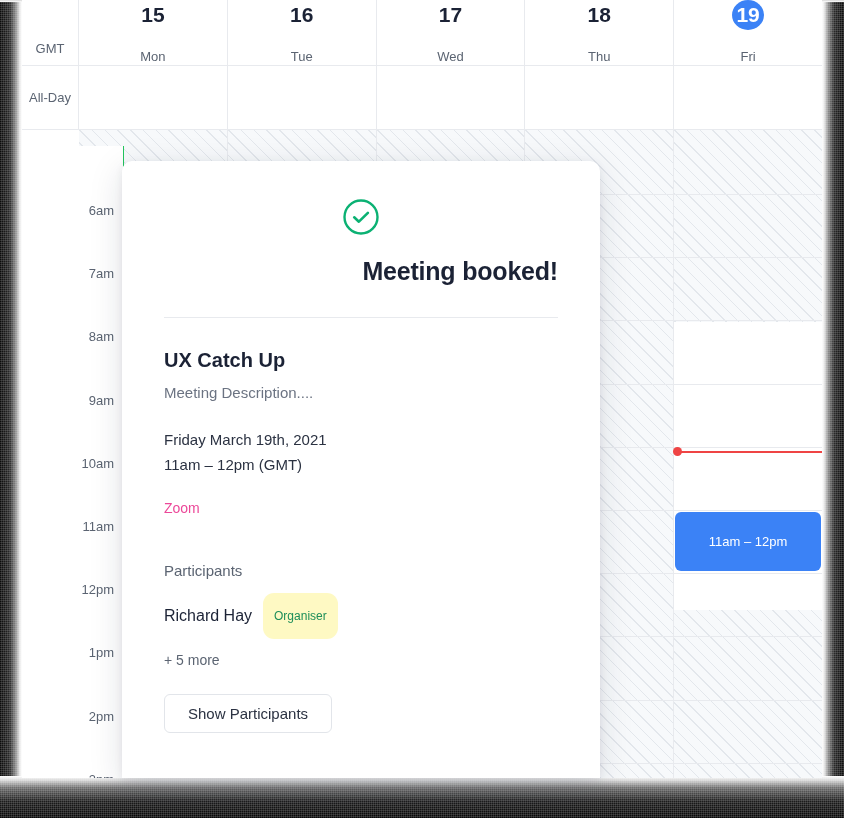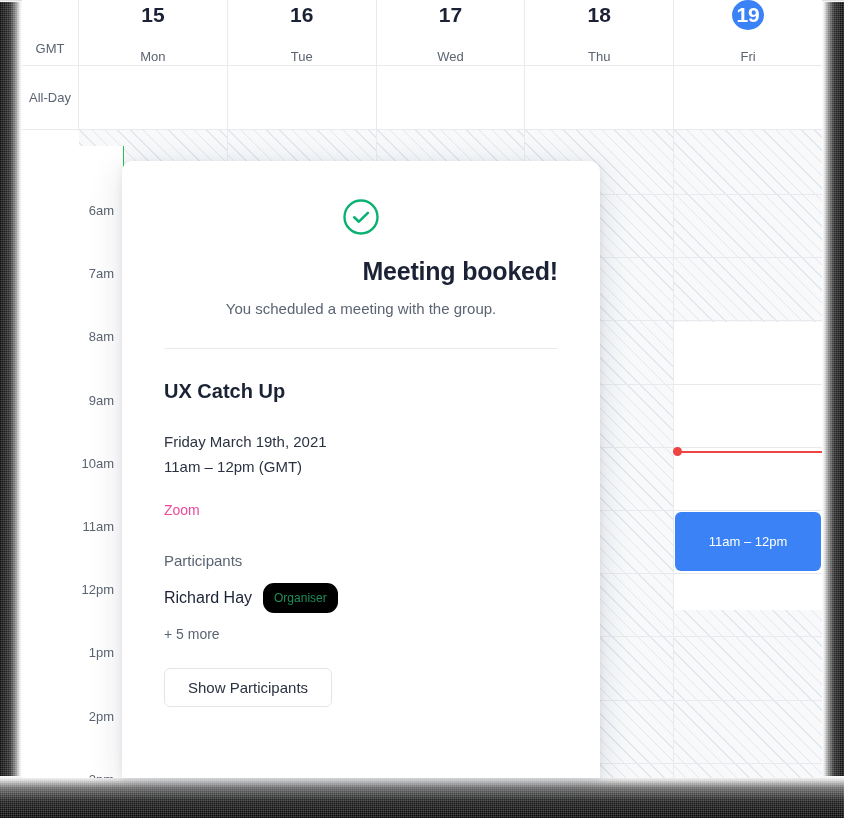--- a/index.html
+++ b/index.html
@@ -216,30 +216,30 @@
   .ev-desc {
     margin-top: 12px; font-size: 15px; color: #6b7382;
   }
   .ev-when {
     margin-top: 26px; font-size: 15px; color: #2b3242; line-height: 25px;
   }
   .ev-loc {
     margin-top: 23px; font-size: 14px; color: #ec4899;
   }
   .part-head {
-    margin-top: 34px; font-size: 15px; color: #5b6472;
+    margin-top: 46px; font-size: 15px; color: #5b6472;
   }
   .part-row {
     margin-top: 14px; display: flex; align-items: center; gap: 11px;
   }
   .part-name { font-size: 16px; color: #1b2235; }
   .badge {
-    background: #000000; color: #1e8e5a;
+    background: #fef9c3; color: #1e8e5a;
     font-size: 12px; border-radius: 11px;
-    padding: 8px 11px;
+    padding: 16px 11px;
     text-align: right;
   }
   .more { margin-top: 13px; font-size: 14px; color: #5b6472; }
   .btn {
     margin-top: 26px;
     display: inline-flex; align-items: center; justify-content: center;
     height: 39px; padding: 0 23px;
     border: 1px solid #e2e5ea; border-radius: 6px;
     background: #fff; color: #2b3242; font-size: 15px;
     font-family: "Liberation Sans", sans-serif;
@@ -337,25 +337,25 @@
   <div class="modal">
 
     <div class="check-wrap">
       <svg width="38" height="38" viewBox="0 0 38 38">
         <circle cx="19" cy="19" r="16.5" fill="#ffffff" stroke="#0bb173" stroke-width="2.4"></circle>
         <path d="M12.2 19.3 L16.9 23.7 L25.9 14.8" fill="none" stroke="#0bb173" stroke-width="2.6" stroke-linecap="round" stroke-linejoin="round"></path>
       </svg>
     </div>
 
     <div class="modal-title">Meeting booked!</div>
-    <div class="modal-sub">You scheduled a meeting with the group.</div>
 
     <div class="divider"></div>
 
     <div class="ev-title">UX Catch Up</div>
+    <div class="ev-desc">Meeting Description....</div>
 
     <div class="ev-when">
       <div>Friday March 19th, 2021</div>
       <div>11am – 12pm (GMT)</div>
     </div>
 
     <div class="ev-loc">Zoom</div>
 
     <div class="part-head">Participants</div>
 

